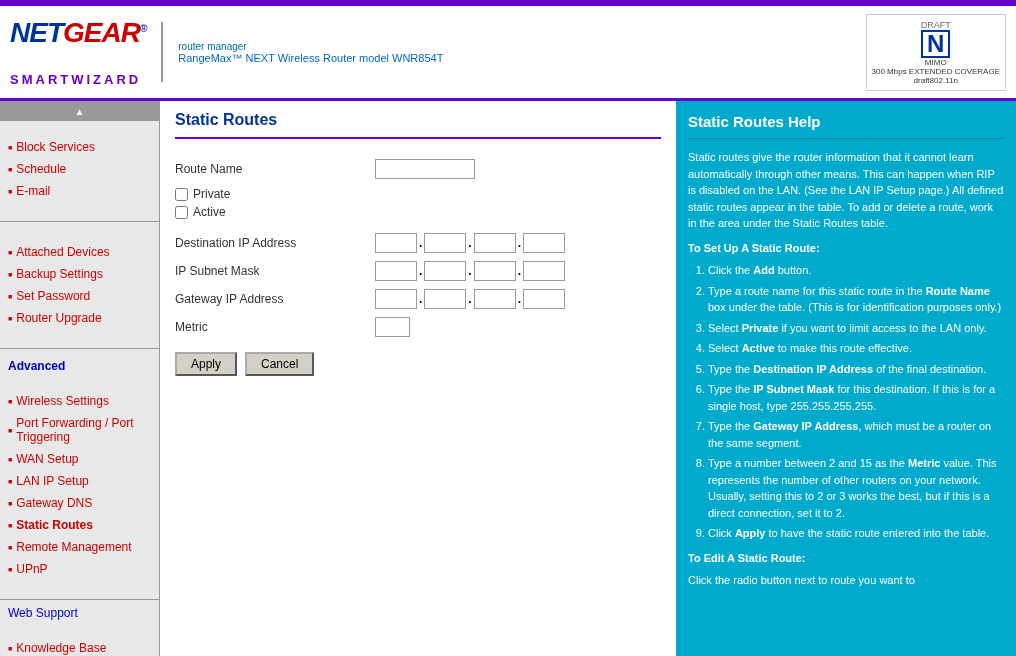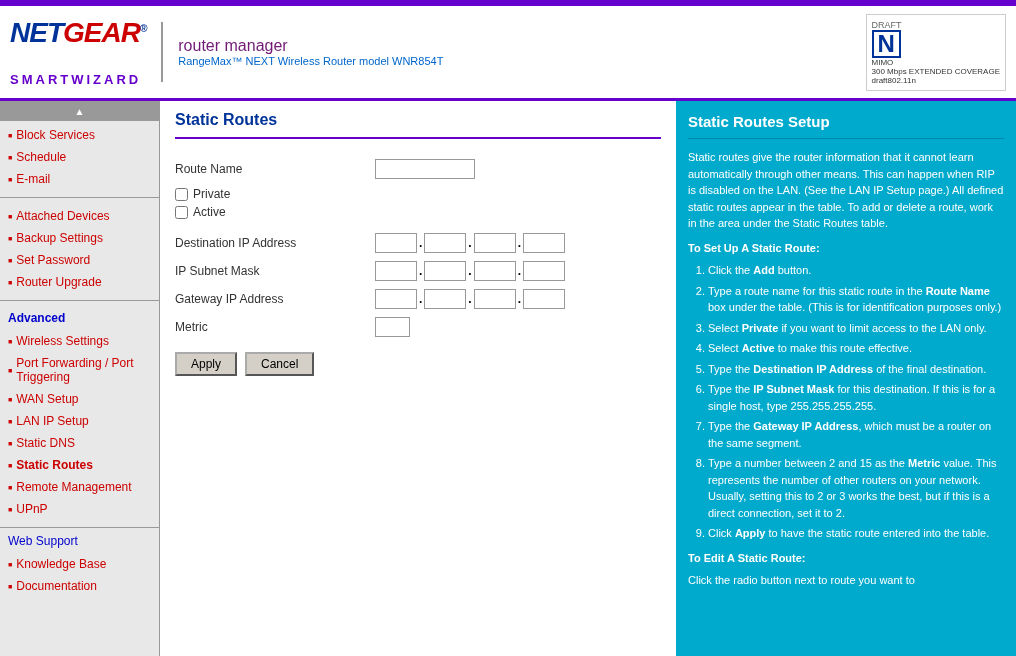--- a/index.html
+++ b/index.html
@@ -6,41 +6,41 @@
     body { font-family: Arial, sans-serif; font-size: 12px; background: #c0c0c0; width: 1016px; height: 656px; overflow: hidden; }
 
     
     .header { background: white; display: flex; align-items: center; padding: 8px 10px; border-bottom: 3px solid #6600cc; height: 95px; }
     .logo-area { display: flex; flex-direction: column; gap: 27px; }
     .logo-netgear { font-size: 28px; font-weight: 900; color: #003399; letter-spacing: -1px; font-style: italic; }
     .logo-netgear span { color: #cc0000; }
     .logo-smartwizard { font-size: 13px; font-weight: bold; color: #6600cc; letter-spacing: 3px; margin-top: -4px; }
     .logo-divider { width: 2px; background: #999; height: 60px; margin: 0 15px; }
     .router-info { display: flex; flex-direction: column; justify-content: center; }
-    .router-manager { font-size: 16px; color: #701a75; }
+    .router-manager { font-size: 10px; color: #0369a1; }
     .router-model { font-size: 11px; color: #333; }
     .router-model span { color: #0066cc; text-align: center; }
     .header-right { margin-left: auto; }
-    .draft-mimo { background: white; border: 1px solid #ccc; padding: 5px; text-align: left; font-size: 9px; }
+    .draft-mimo { background: white; border: 1px solid #ccc; padding: 5px; text-align: center; font-size: 9px; }
     .draft-mimo .draft { font-size: 9px; color: #666; }
     .draft-mimo .n-logo { font-size: 24px; font-weight: bold; color: #003399; border: 2px solid #003399; padding: 0 4px; display: inline-block; line-height: 1; }
     .draft-mimo .mimo-text { font-size: 8px; color: #333; }
 
     
     .top-bar { background: #6600cc; height: 6px; }
 
     
     .main-layout { display: flex; height: calc(656px - 95px - 6px); }
 
     
     .sidebar { background: #e8e8e8; width: 160px; min-width: 160px; border-right: 1px solid #999; overflow-y: auto; position: relative; }
     .sidebar-scroll-up, .sidebar-scroll-down { background: #999; height: 20px; display: flex; align-items: center; justify-content: center; cursor: pointer; }
     .sidebar-arrow { font-size: 10px; color: white; }
     
-    .sidebar-section { padding: 3px 0; }
+    .sidebar-section { padding: 15px 0; }
     .sidebar-item { padding: 4px 8px; color: #cc0000; cursor: pointer; font-size: 12px; display: flex; align-items: center; }
     .sidebar-item::before { content: '■'; color: #cc0000; font-size: 7px; margin-right: 4px; }
     .sidebar-category { padding: 6px 8px 2px 8px; color: #0000cc; font-weight: bold; font-size: 12px; }
     .sidebar-divider { border-top: 1px solid #999; margin: 4px 0; }
     .sidebar-category-web { padding: 6px 8px 2px 8px; color: #0000cc; font-weight: normal; font-size: 12px; border-top: 1px solid #999; margin-top: 4px; }
 
     
     .content-area { flex: 1; display: flex; overflow: hidden; }
 
     
@@ -155,21 +155,21 @@
       <div class="sidebar-item">
         <span>Port Forwarding / Port Triggering</span>
       </div>
       <div class="sidebar-item">
         <span>WAN Setup</span>
       </div>
       <div class="sidebar-item">
         <span>LAN IP Setup</span>
       </div>
       <div class="sidebar-item">
-        <span>Static DNS</span>
+        <span>Gateway DNS</span>
       </div>
       <div class="sidebar-item" style="font-weight:bold;color:#cc0000;">
         <span>Static Routes</span>
       </div>
       <div class="sidebar-item">
         <span>Remote Management</span>
       </div>
       <div class="sidebar-item">
         <span>UPnP</span>
       </div>
@@ -261,21 +261,21 @@
 
           <div class="form-buttons">
             <button class="btn">Apply</button>
             <button class="btn">Cancel</button>
           </div>
         </div>
       </div>
     </div>
 
     <div class="help-panel">
-      <div class="help-title">Static Routes Setup</div>
+      <div class="help-title">Static Routes Help</div>
       <hr class="help-divider">
       <div class="help-body">
         <p>Static routes give the router information that it cannot learn automatically through other means. This can happen when RIP is disabled on the LAN. (See the LAN IP Setup page.) All defined static routes appear in the table. To add or delete a route, work in the area under the Static Routes table.</p>
         <div class="help-subtitle">To Set Up A Static Route:</div>
         <ol>
           <li>Click the <strong>Add</strong> button.</li>
           <li>Type a route name for this static route in the <strong>Route Name</strong> box under the table. (This is for identification purposes only.)</li>
           <li>Select <strong>Private</strong> if you want to limit access to the LAN only.</li>
           <li>Select <strong>Active</strong> to make this route effective.</li>
           <li>Type the <strong>Destination IP Address</strong> of the final destination.</li>

